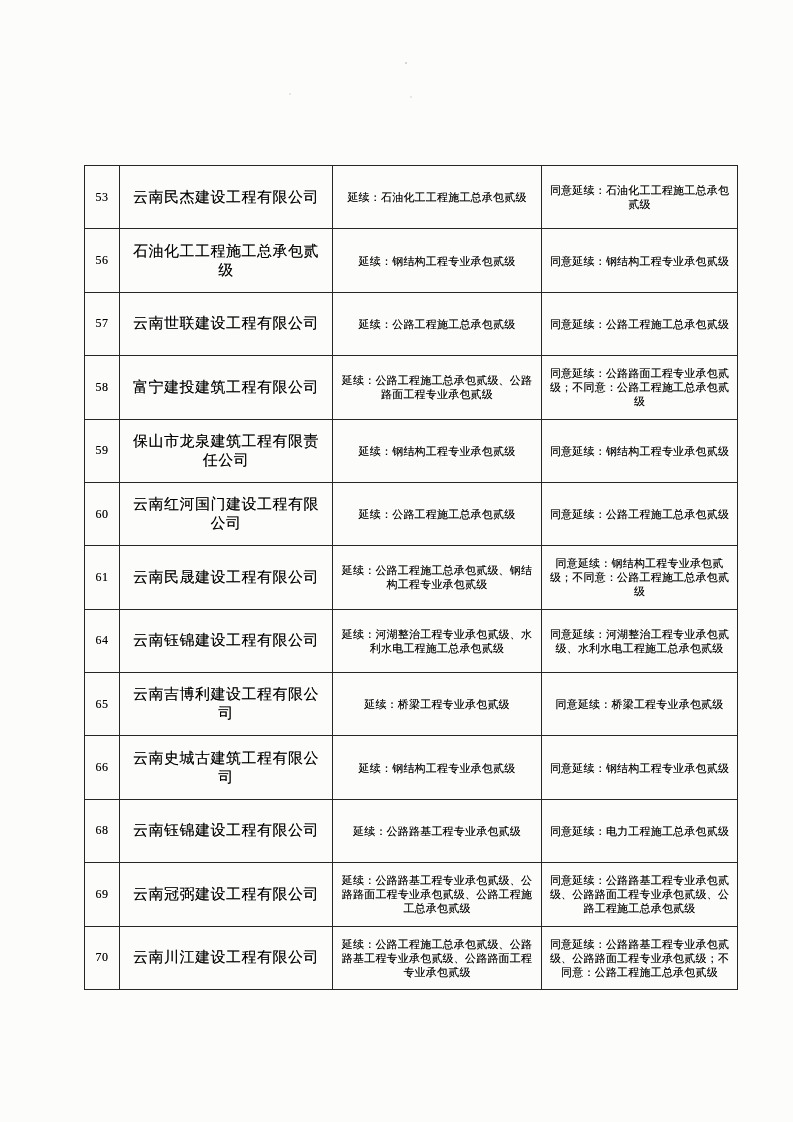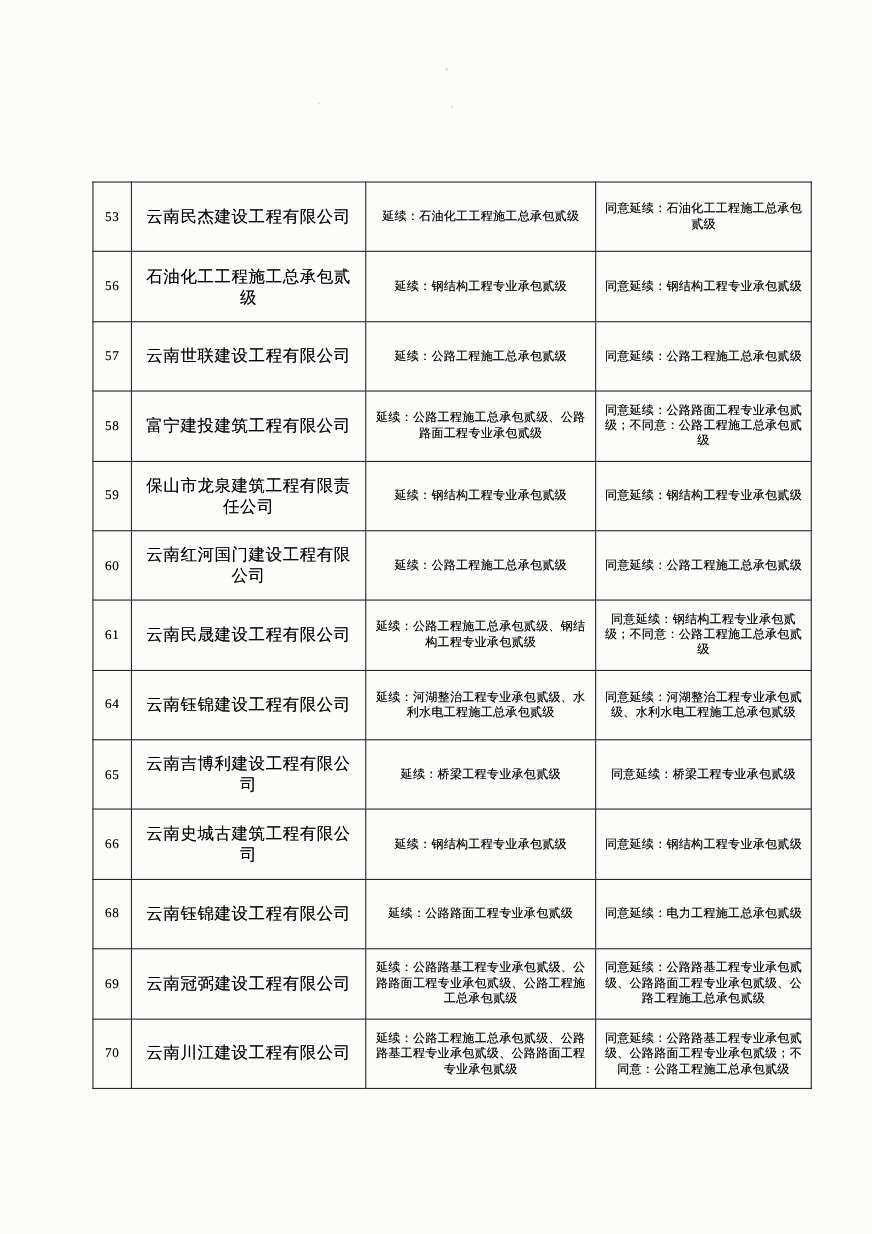--- a/index.html
+++ b/index.html
@@ -136,21 +136,21 @@
     </tr>
         <tr>
       <td class="cell-no">66</td>
       <td class="cell-company">云南史城古建筑工程有限公司</td>
       <td class="cell-app">延续：钢结构工程专业承包贰级</td>
       <td class="cell-result">同意延续：钢结构工程专业承包贰级</td>
     </tr>
         <tr>
       <td class="cell-no">68</td>
       <td class="cell-company">云南钰锦建设工程有限公司</td>
-      <td class="cell-app">延续：公路路面工程专业承包贰级</td>
+      <td class="cell-app">延续：公路路基工程专业承包贰级</td>
       <td class="cell-result">同意延续：电力工程施工总承包贰级</td>
     </tr>
         <tr>
       <td class="cell-no">69</td>
       <td class="cell-company">云南冠弼建设工程有限公司</td>
       <td class="cell-app">延续：公路路基工程专业承包贰级、公路路面工程专业承包贰级、公路工程施工总承包贰级</td>
       <td class="cell-result">同意延续：公路路基工程专业承包贰级、公路路面工程专业承包贰级、公路工程施工总承包贰级</td>
     </tr>
         <tr>
       <td class="cell-no">70</td>

